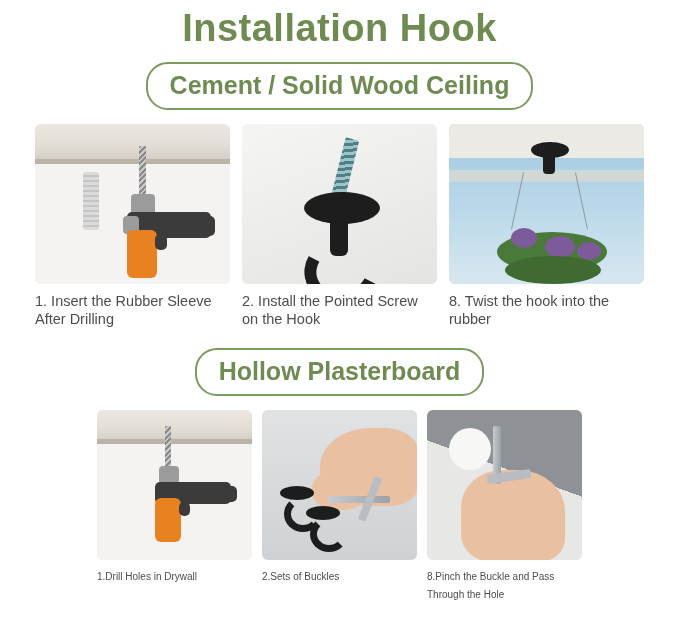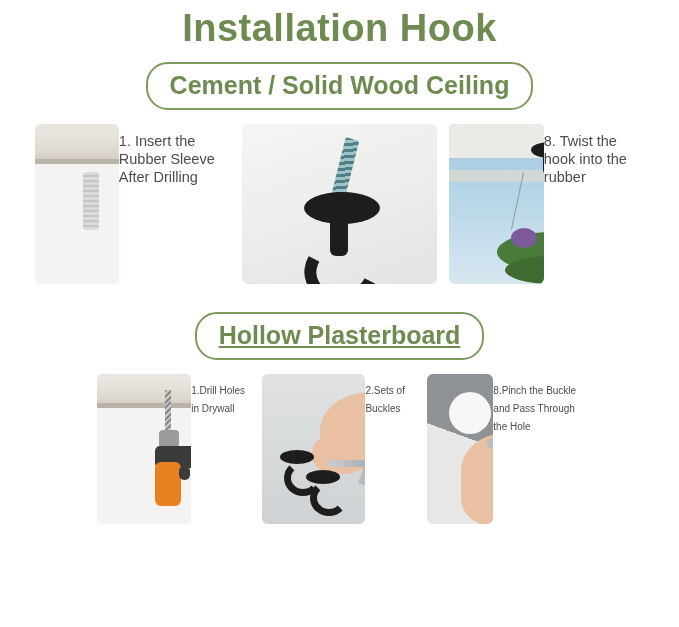--- a/index.html
+++ b/index.html
@@ -50,21 +50,21 @@
     display: flex;
     justify-content: center;
     gap: 12px;
     margin-top: 14px;
     padding: 0 18px;
     box-sizing: border-box;
   }
 
   .cell {
     display: flex;
-    flex-direction: row;
+    flex-direction: column;
   }
 
   .photo {
     border-radius: 6px;
     overflow: hidden;
     position: relative;
     background: #e8e8e6;
   }
 
   .caption {
@@ -234,20 +234,21 @@
         <div class="white-bg" style="background:linear-gradient(160deg,#f5f5f4 0%,#e4e4e2 100%);"></div>
 
         <div class="screw" style="left:96px;top:14px;width:14px;height:62px;transform:rotate(14deg);border-radius:2px;"></div>
 
         <div class="hook-dark" style="left:62px;top:68px;width:76px;height:32px;"></div>
 
         <div class="hook-dark" style="left:88px;top:86px;width:18px;height:46px;border-radius:6px;"></div>
 
         <div style="position:absolute;left:62px;top:112px;width:52px;height:44px;border:12px solid #1d1d1d;border-top-color:transparent;border-right-color:transparent;border-radius:50%;transform:rotate(-18deg);"></div>
       </div>
+      <div class="caption">2. Install the Pointed Screw on the Hook</div>
     </div>
 
     <div class="cell">
       <div class="photo">
         <div class="sky"></div>
         <div class="sky-ceiling"></div>
         <div class="sky-beam" style="top:46px;"></div>
 
         <div class="hook-dark" style="left:82px;top:18px;width:38px;height:16px;"></div>
         <div class="hook-dark" style="left:94px;top:28px;width:12px;height:22px;border-radius:4px;"></div>
@@ -258,21 +259,21 @@
         <div class="leaf" style="left:48px;top:108px;width:110px;height:40px;background:#4a7a3a;border-radius:50%;"></div>
         <div class="flower-pot" style="left:62px;top:104px;width:26px;height:20px;"></div>
         <div class="flower-pot" style="left:96px;top:112px;width:30px;height:22px;"></div>
         <div class="flower-pot" style="left:128px;top:118px;width:24px;height:18px;"></div>
         <div class="leaf" style="left:56px;top:132px;width:96px;height:28px;background:#3f6b32;border-radius:50%;"></div>
       </div>
       <div class="caption">8. Twist the hook into the rubber</div>
     </div>
   </div>
 
-  <div class="section-pill" style="margin-top:28px;text-decoration:underline;">Hollow Plasterboard</div>
+  <div class="section-pill" style="margin-top:20px;">Hollow Plasterboard</div>
 
   <div class="row s2" style="gap:10px;padding:0 8px;">
 
     <div class="cell">
       <div class="photo">
         <div class="ceiling-board" style="height:34px;"></div>
         <div class="wall-light" style="top:34px;"></div>
         <div class="drill-bit" style="left:68px;top:16px;width:6px;height:44px;"></div>
         <div class="drill-grey" style="left:62px;top:56px;width:20px;height:18px;"></div>
         <div class="drill-body" style="left:58px;top:72px;width:76px;height:22px;"></div>

